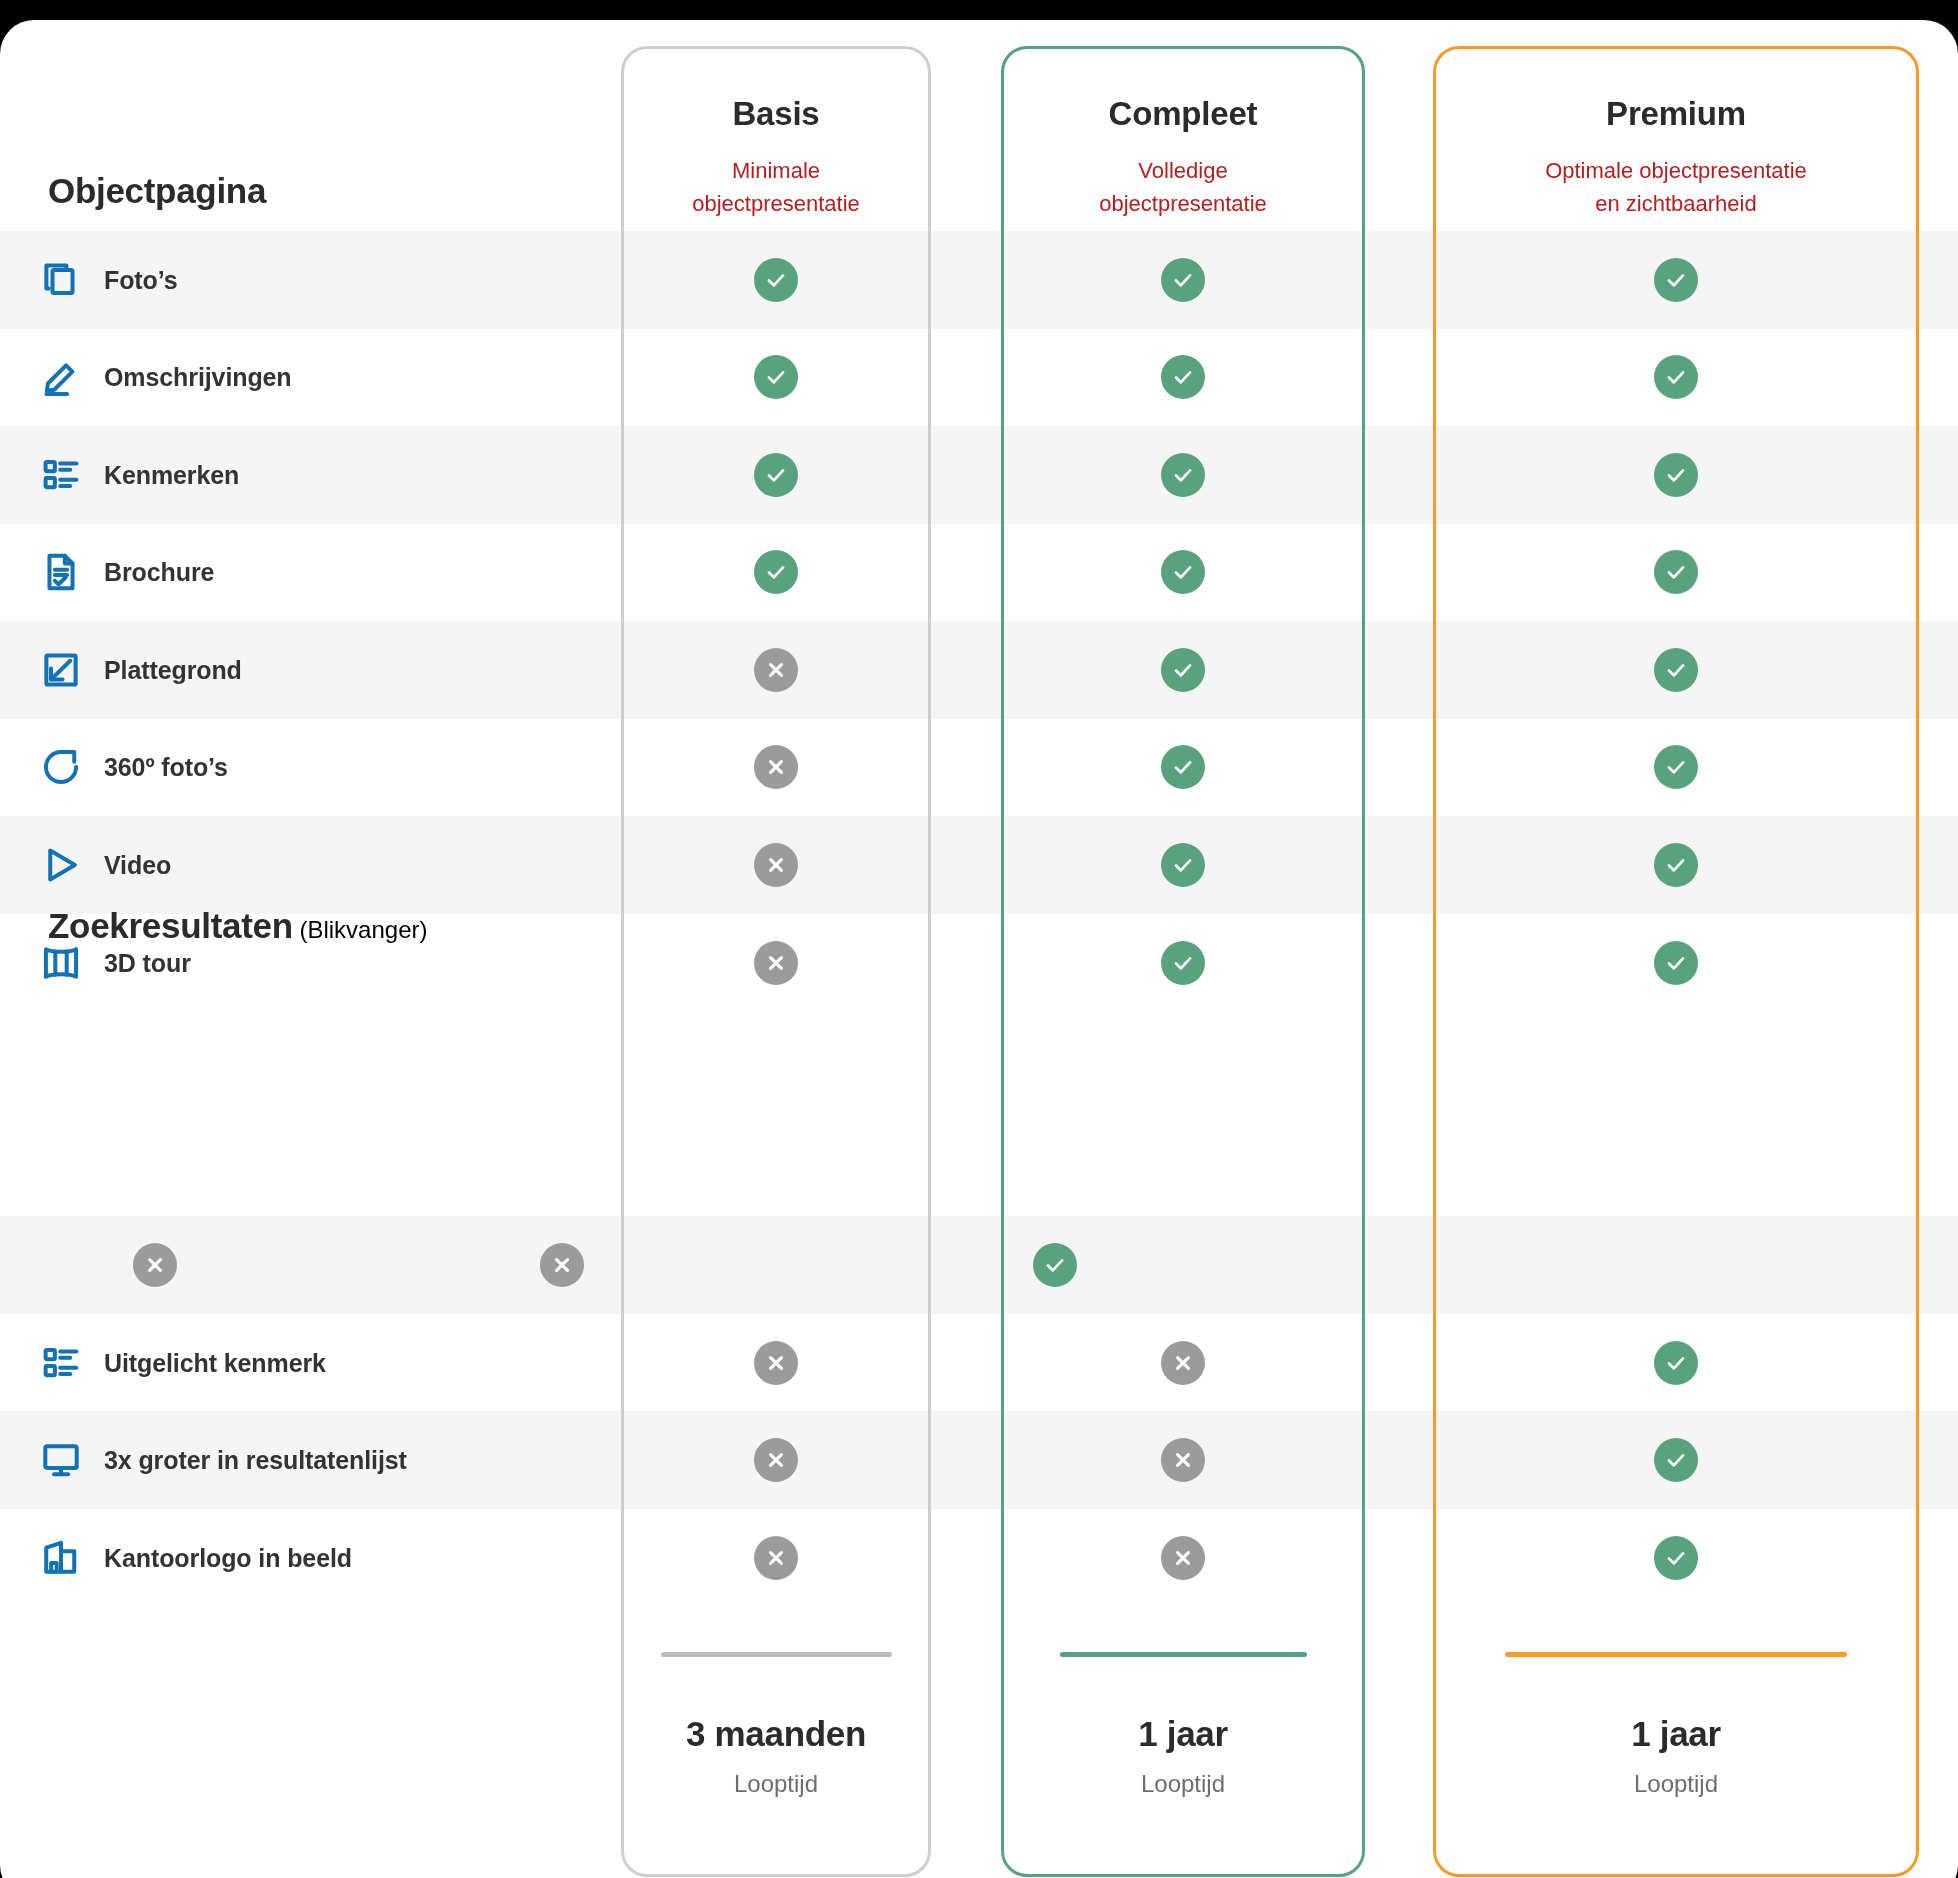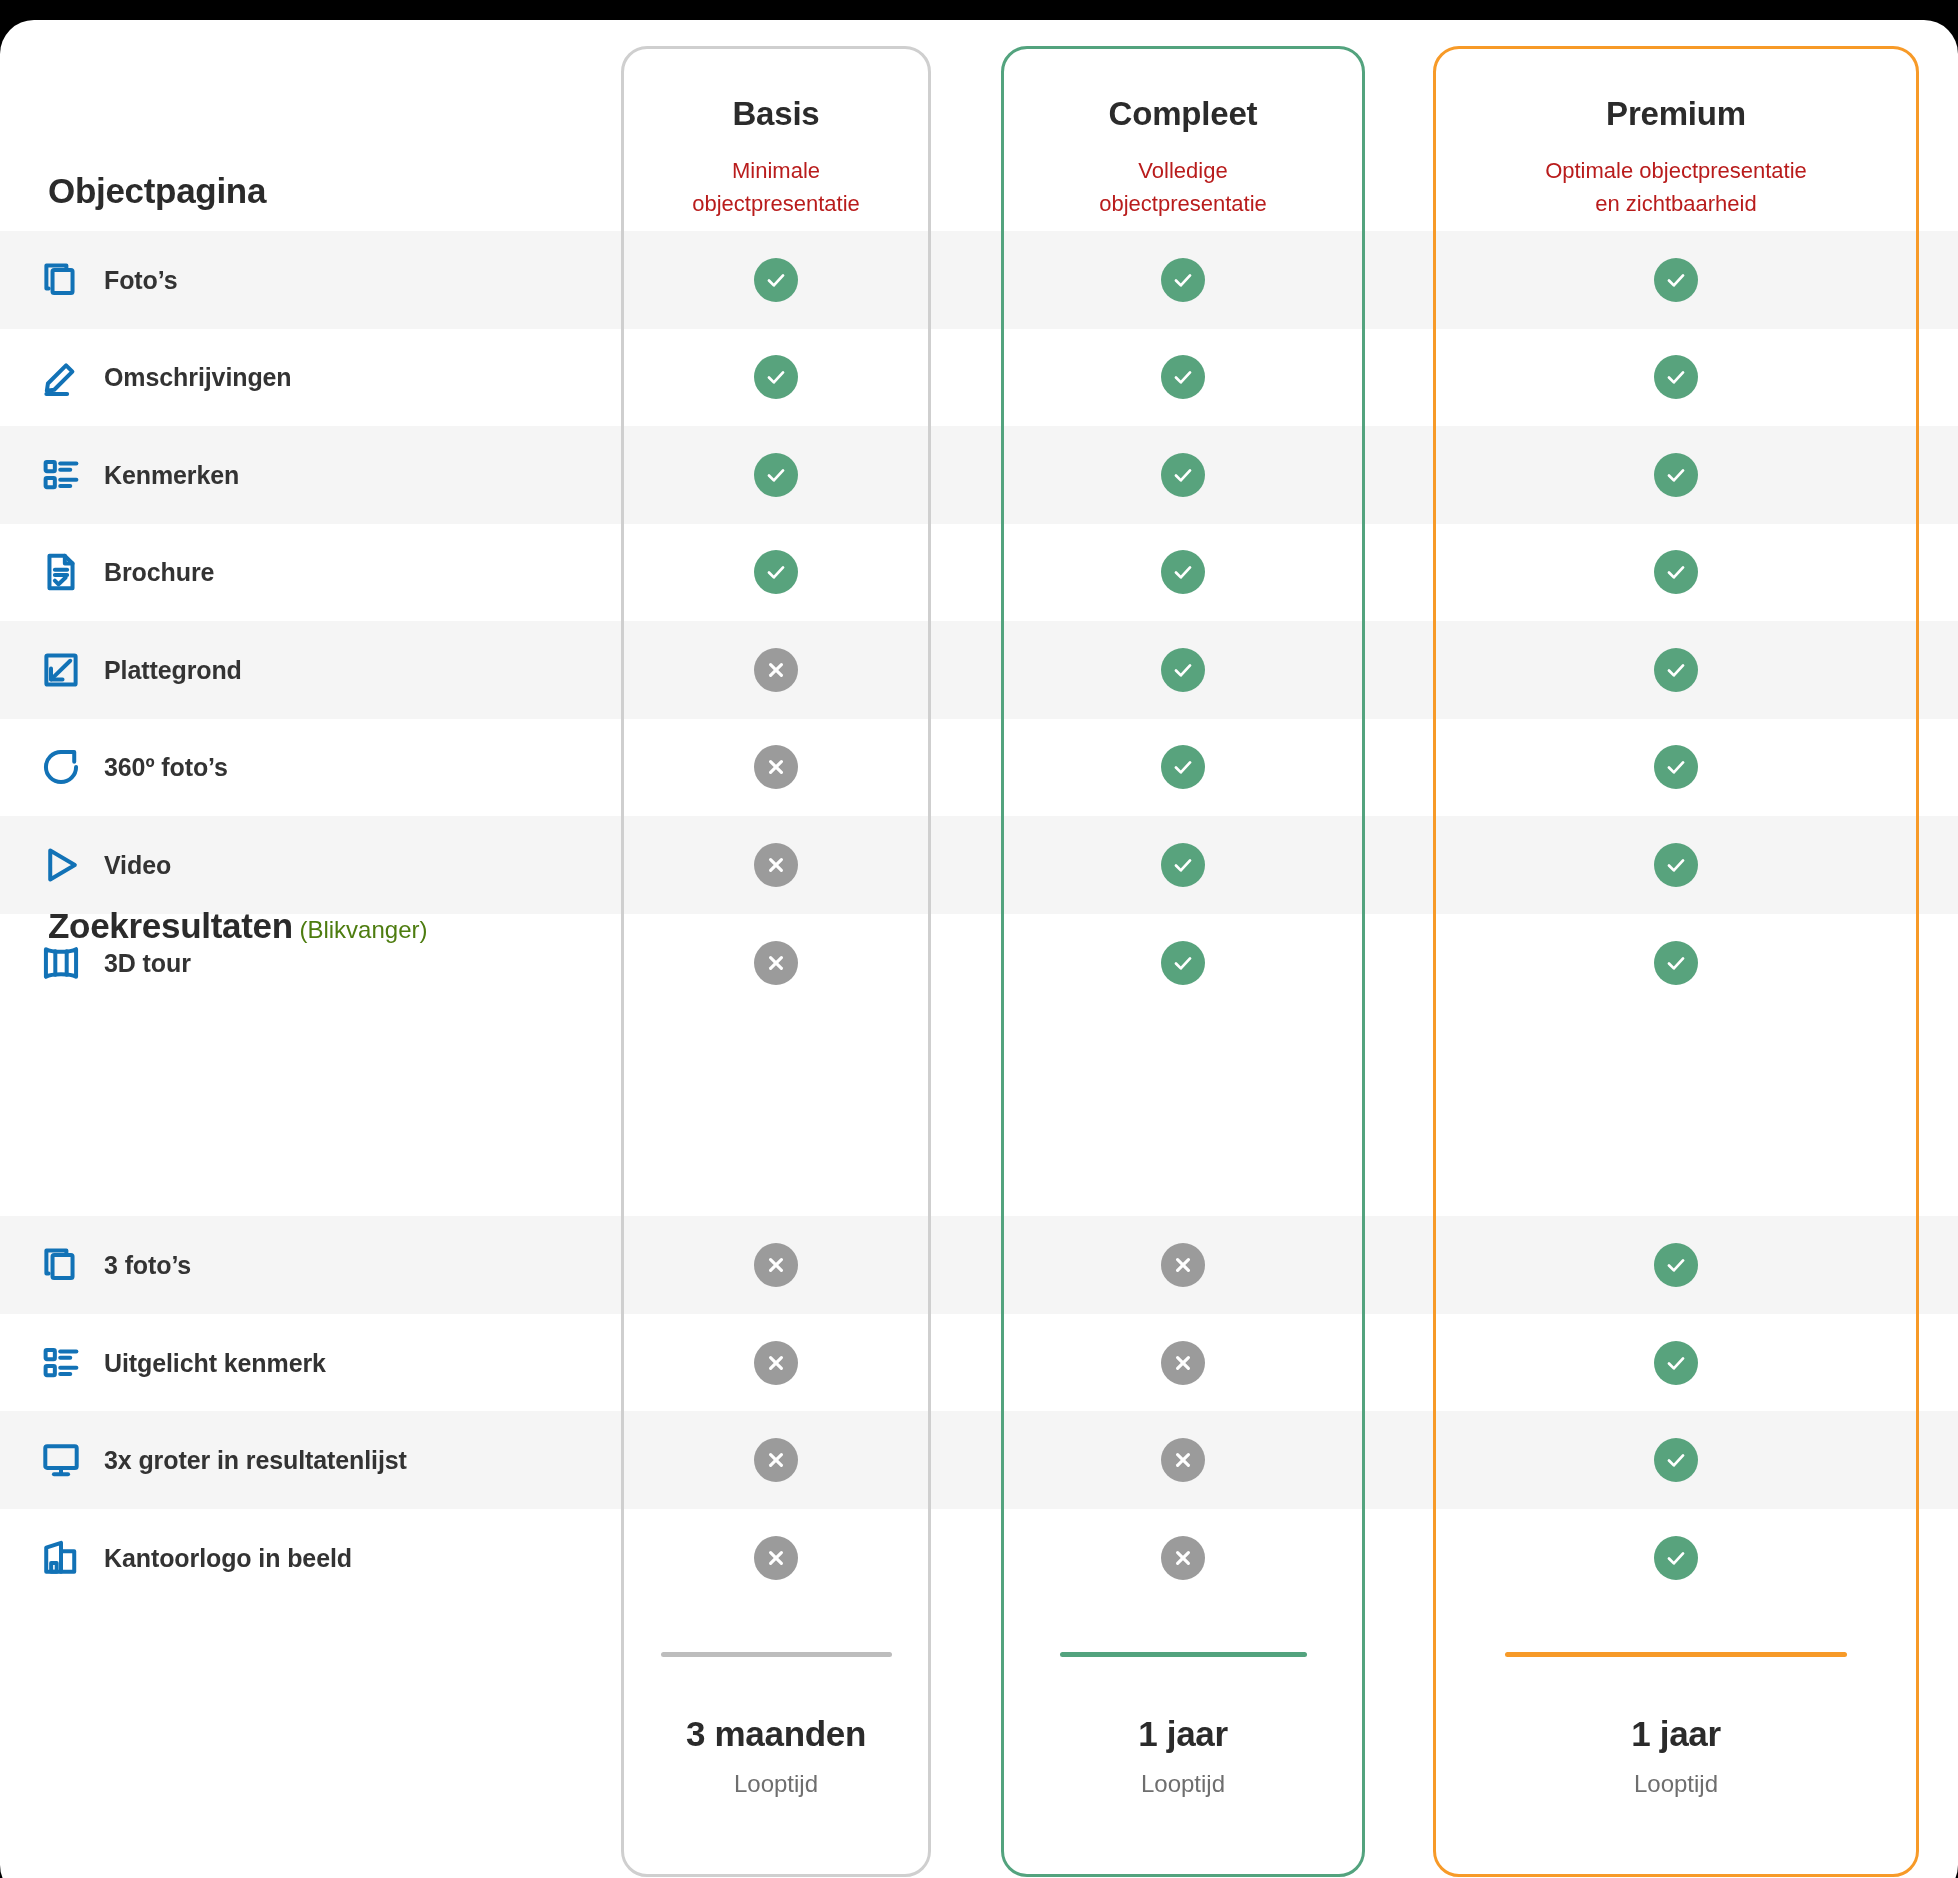--- a/index.html
+++ b/index.html
@@ -88,21 +88,21 @@
     left: 48px;
     font-size: 35px;
     font-weight: 700;
     color: #2b2b2b;
     letter-spacing: -0.3px;
     white-space: nowrap;
   }
   .section-title .paren {
     font-size: 24px;
     font-weight: 400;
-    color: #4d7c0f;
+    color: #000000;
     letter-spacing: 0;
   }
 
   
   .row {
     position: absolute;
     z-index: 3;
     left: 0;
     width: 1958px;
     display: flex;
@@ -496,29 +496,20 @@
         <div class="cell k2">
           <span class="mark yes">
             <svg width="26" height="26" viewBox="0 0 24 24">
               <polyline points="5.5,12.4 10,17 18.5,7.8" fill="none" stroke="#ffffff" stroke-width="2.5" stroke-linecap="round" stroke-linejoin="round"></polyline>
             </svg>
           </span>
         </div>
       </div>
       <div class="section-title" style="top: 886px;"><span>Zoekresultaten</span><span class="paren"> (Blikvanger)</span></div>
       <div class="row" style="top: 1196px; height: 98px;">
-        <div class="row-label">
-          <span class="row-icon">
-            <svg width="40" height="40" viewBox="0 0 26 26">
-              <rect x="7.5" y="6.5" width="13" height="15" rx="1" fill="none" stroke="currentColor" stroke-width="2.6" stroke-linecap="round" stroke-linejoin="round"></rect>
-              <polyline points="5,18.5 3.5,18.5 3.5,3.5 16.5,3.5 16.5,5" fill="none" stroke="currentColor" stroke-width="2.6" stroke-linecap="round" stroke-linejoin="round"></polyline>
-            </svg>
-          </span>
-          <span class="row-text">3 foto’s</span>
-        </div>
         <div class="cell k0">
           <span class="mark no">
             <svg width="26" height="26" viewBox="0 0 24 24">
               <line x1="7" y1="7" x2="17" y2="17" stroke="#ffffff" stroke-width="2.9" stroke-linecap="round"></line>
               <line x1="17" y1="7" x2="7" y2="17" stroke="#ffffff" stroke-width="2.9" stroke-linecap="round"></line>
             </svg>
           </span>
         </div>
         <div class="cell k1">
           <span class="mark no">

